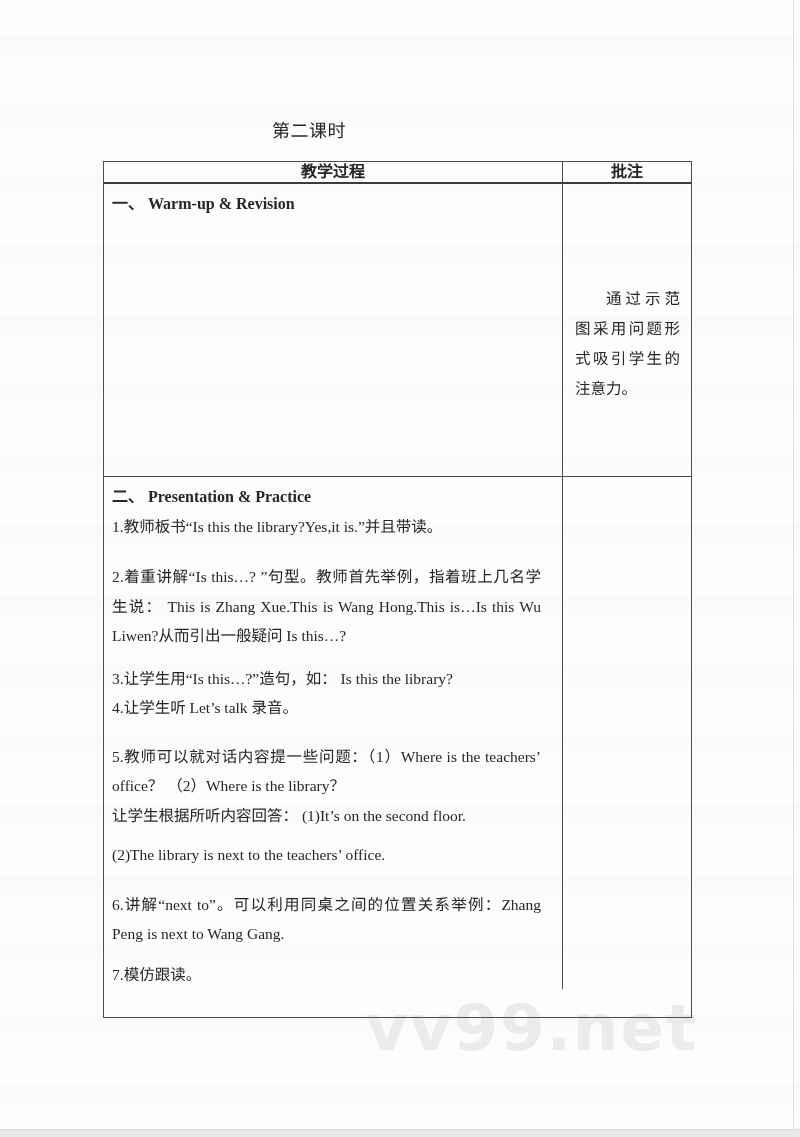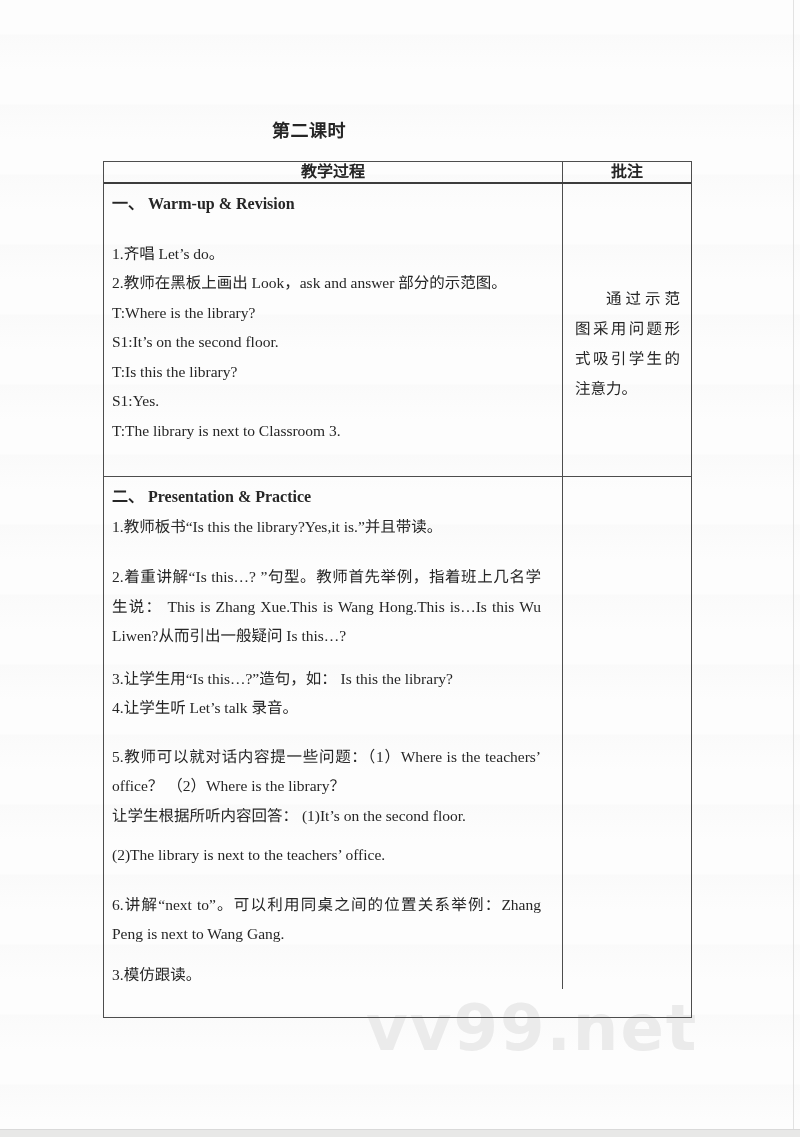--- a/index.html
+++ b/index.html
@@ -13,21 +13,21 @@
     font-family: "Liberation Serif", "DejaVu Serif", serif;
     color: #262626;
     overflow: hidden;
   }
   .title {
     position: absolute;
     left: 272px;
     top: 116px;
     margin: 0;
     font-size: 18px;
-    font-weight: bold;
+    font-weight: normal;
     letter-spacing: 0.5px;
     z-index: 2;
   }
   .watermark {
     position: absolute;
     left: 366px;
     top: 996px;
     font-family: "DejaVu Sans", "Liberation Sans", sans-serif;
     font-weight: bold;
     font-size: 64px;
@@ -130,48 +130,39 @@
   <div class="doc-table">
 
     <div class="thead">
       <div class="th th-main">教学过程</div>
       <div class="th th-note">批注</div>
     </div>
 
     <div class="trow row1">
       <div class="cell-main">
         <div class="sec-heading">一、 Warm-up &amp; Revision</div>
-        <div class="paras paras-1">
-          <p>1.齐唱 Let’s do。</p>
-          <p>2.教师在黑板上画出 Look，ask and answer 部分的示范图。</p>
-          <p>T:Where is the library?</p>
-          <p>S1:It’s on the second floor.</p>
-          <p>T:Is this the library?</p>
-          <p>S1:Yes.</p>
-          <p>T:The library is next to Classroom 3.</p>
-        </div>
       </div>
       <div class="cell-note">
         <div class="note note-1">通过示范图采用问题形式吸引学生的注意力。</div>
       </div>
     </div>
 
     <div class="trow row2">
       <div class="cell-main">
         <div class="sec-heading">二、 Presentation &amp; Practice</div>
         <div class="paras paras-2">
           <p>1.教师板书“Is this the library?Yes,it is.”并且带读。</p>
           <p>2.着重讲解“Is this…? ”句型。教师首先举例，指着班上几名学生说： This is Zhang Xue.This is Wang Hong.This is…Is this Wu Liwen?从而引出一般疑问 Is this…?</p>
           <p>3.让学生用“Is this…?”造句，如： Is this the library?</p>
           <p>4.让学生听 Let’s talk 录音。</p>
           <p>5.教师可以就对话内容提一些问题：（1）Where is the teachers’ office？ （2）Where is the library？</p>
           <p>让学生根据所听内容回答： (1)It’s on the second floor.</p>
           <p>(2)The library is next to the teachers’ office.</p>
           <p>6.讲解“next to”。可以利用同桌之间的位置关系举例：Zhang Peng is next to Wang Gang.</p>
-          <p>3.模仿跟读。</p>
+          <p>7.模仿跟读。</p>
         </div>
       </div>
       <div class="cell-note">
         <div class="note note-2">就对话内容进行提问，可以了解学生是否理解了对话。</div>
       </div>
     </div>
 
   </div>
 
   <div class="page-right-edge"></div>

